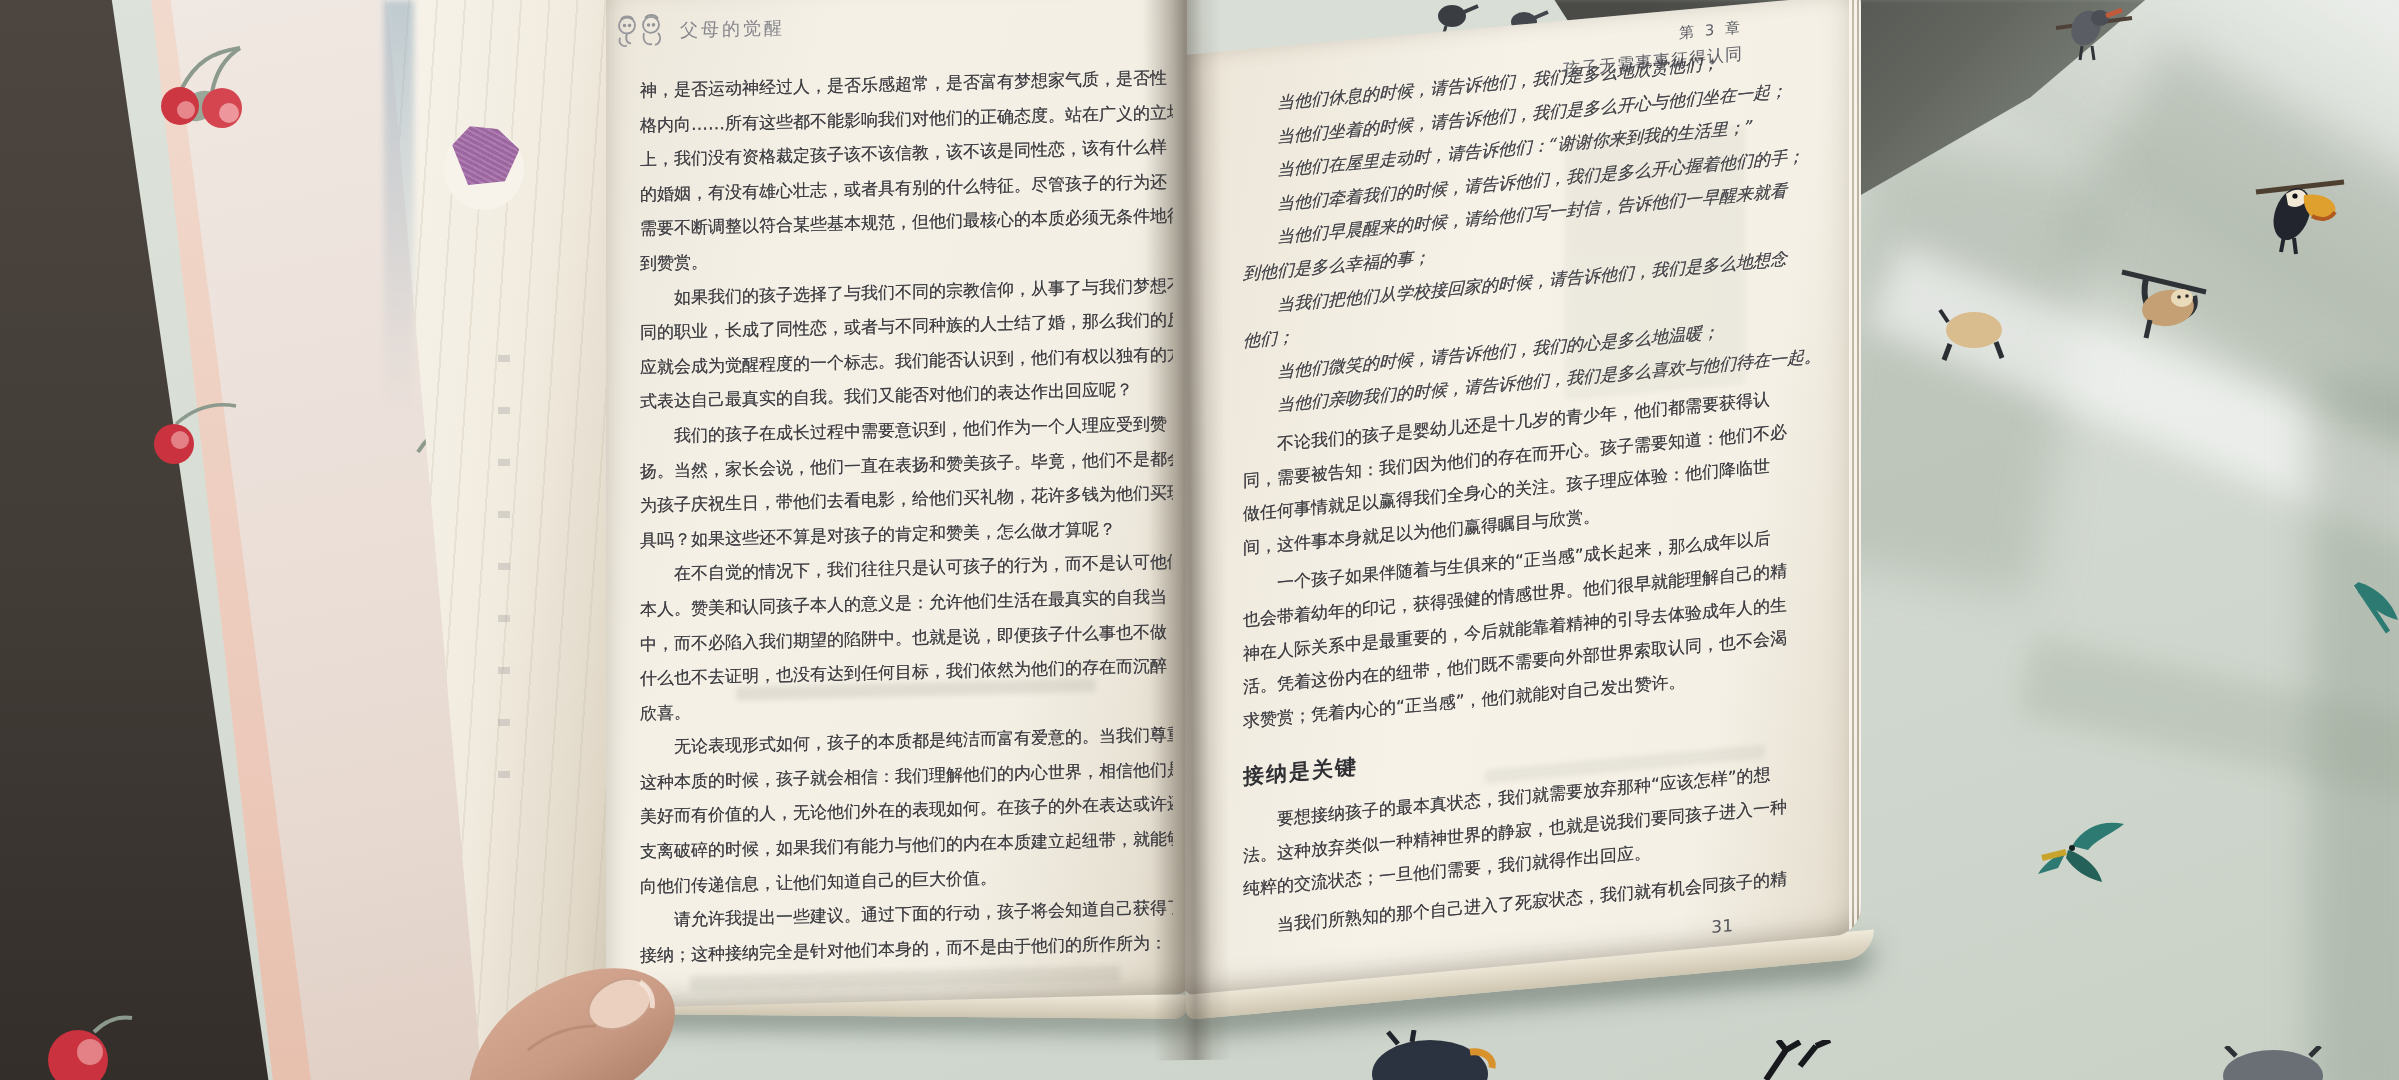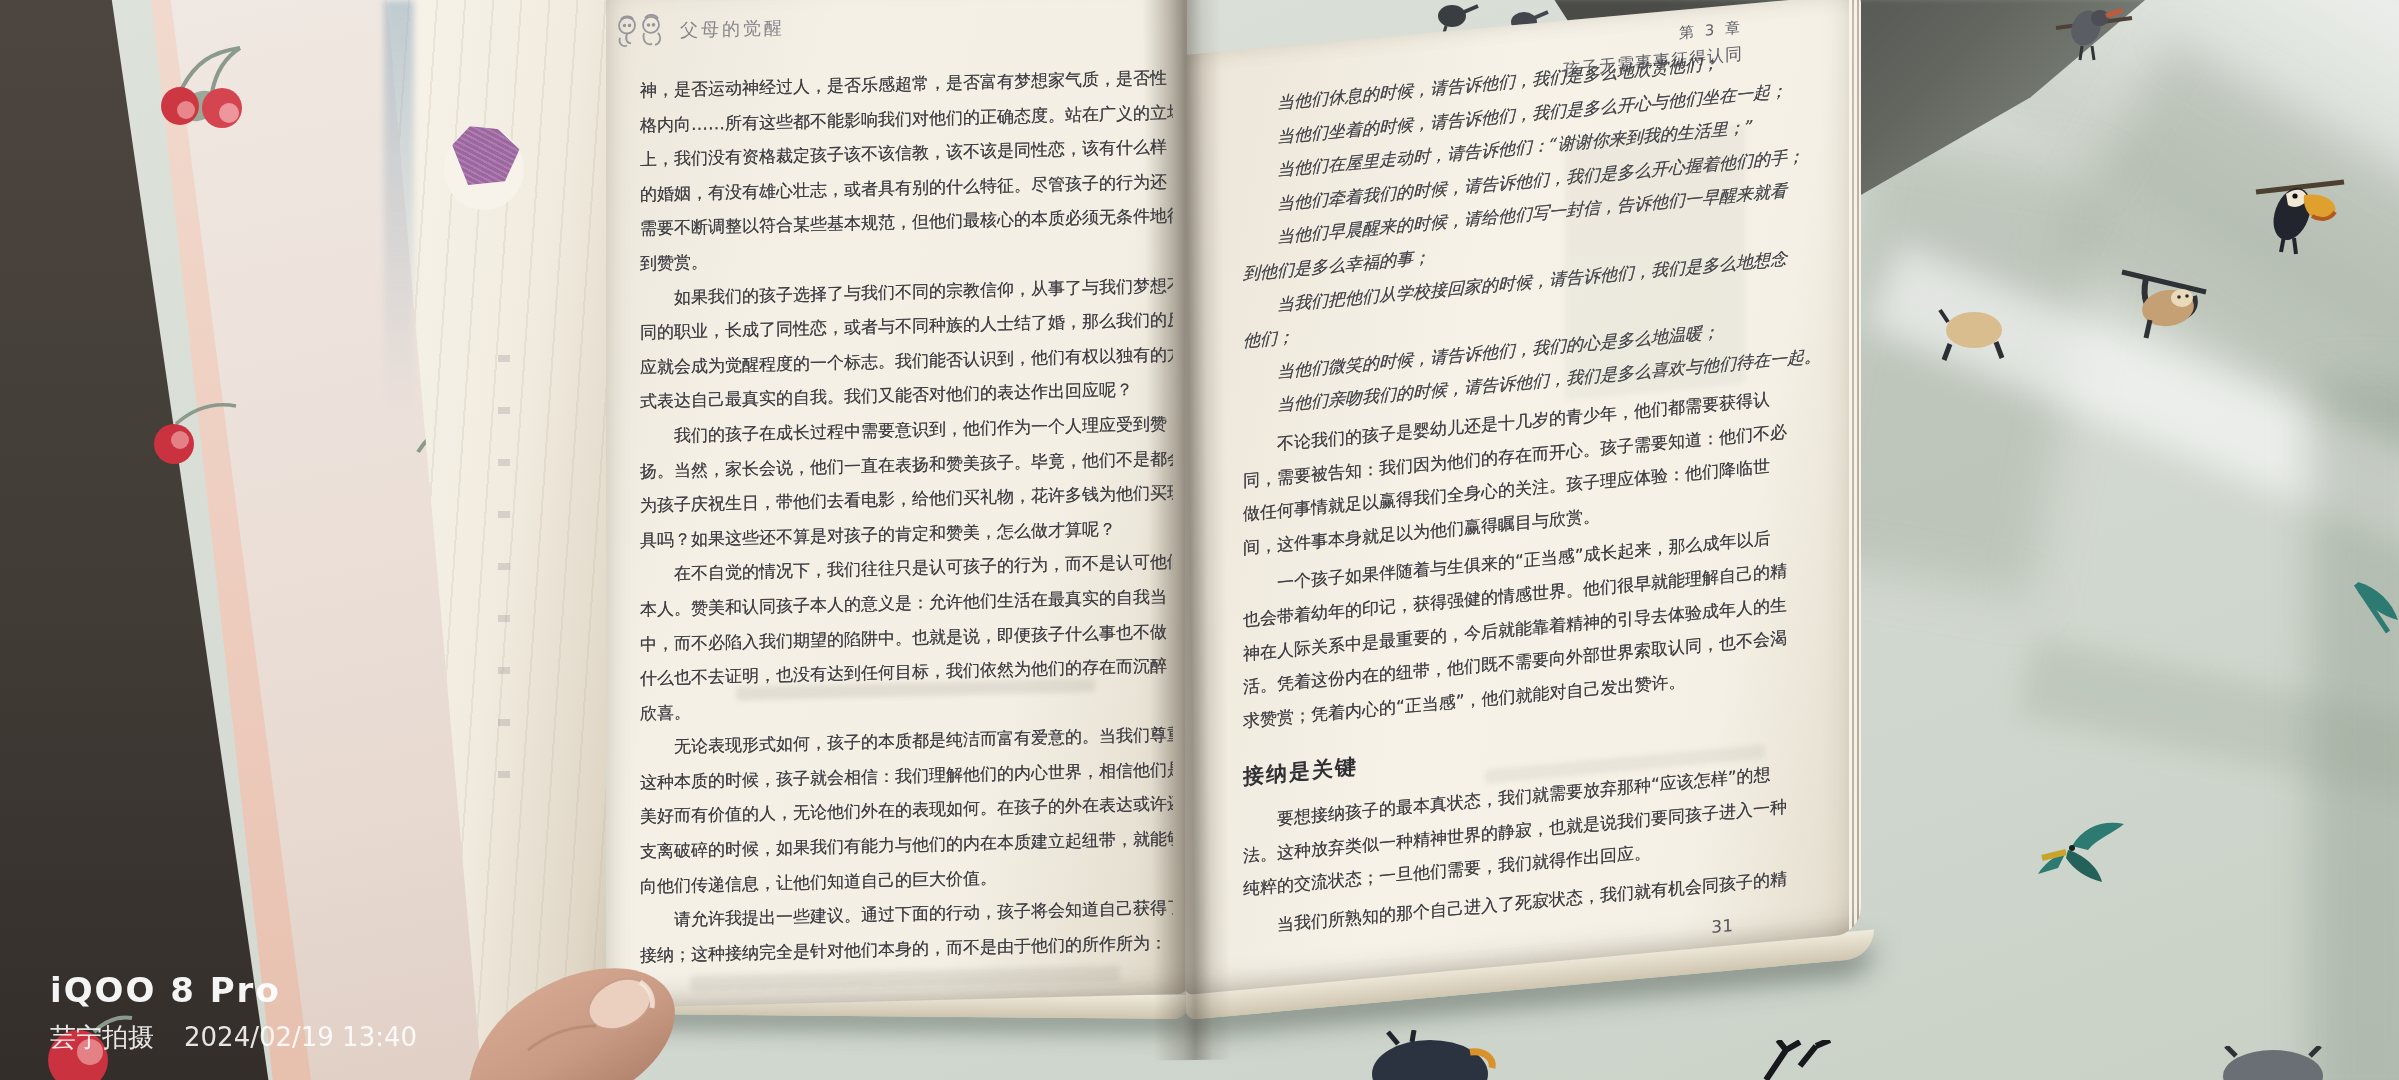--- a/index.html
+++ b/index.html
@@ -327,21 +327,14 @@
           <stop offset=".6" stop-color="#c99a83"></stop>
           <stop offset="1" stop-color="#a97a63"></stop>
       </linearGradient>
     </defs>
     <path d="M0 160 C6 110 40 70 95 48 C150 28 198 40 206 74 C212 104 186 140 150 160 Z" fill="url(#skin)"></path>
     <ellipse cx="152" cy="74" rx="33" ry="23" transform="rotate(-26 152 74)" fill="#ecd0bf" stroke="#c79e8a" stroke-width="2"></ellipse>
     <path d="M172 52 C182 58 186 68 184 78" stroke="#f7e9de" stroke-width="5" fill="none" opacity=".8"></path>
     <path d="M60 120 C80 104 104 96 128 96" stroke="#b08269" stroke-width="3" fill="none" opacity=".6"></path>
   </svg>
 
-  <div class="abs wm">
-    <div class="wm-1">iQOO 8 Pro</div>
-    <div class="wm-2">
-      <span>芸宁拍摄</span>
-      <span>2024/02/19 13:40</span>
-    </div>
-  </div>
 
 </div>
 
 </body></html>

